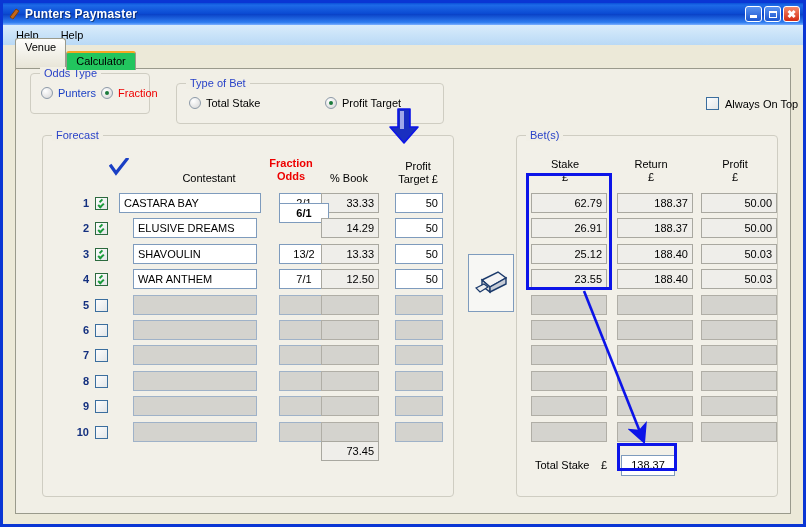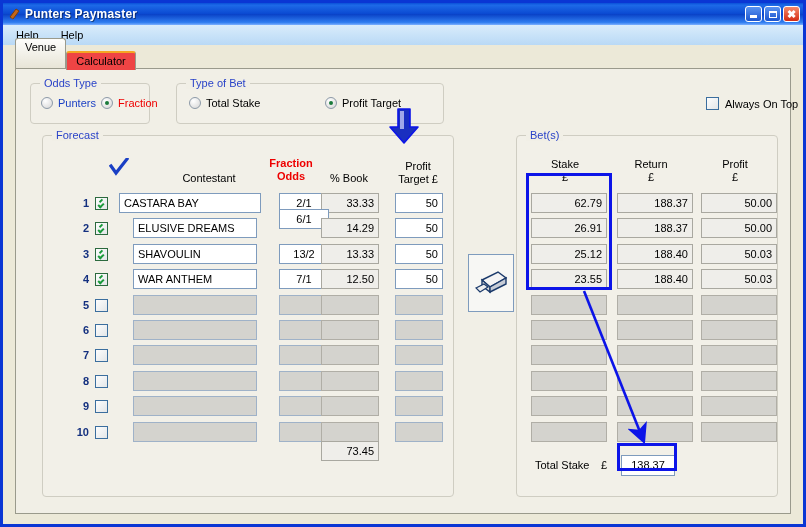--- a/index.html
+++ b/index.html
@@ -56,21 +56,21 @@
   }
   .tab{
     font-size:11px;color:#000;height:31px;line-height:17px;
     padding:0 9px;box-sizing:border-box;
     border:1px solid #9a9a8c;border-bottom:none;
     background:linear-gradient(to bottom,#fdfdfb,#e7e4d6);
     border-radius:3px 3px 0 0;
   }
   .tab.active{
     height:19px;line-height:17px;
-    background:#ef4444;
+    background:#22c55e;
     border-top:2px solid #f5a623;
     margin-bottom:-1px;z-index:3;position:relative;
   }
   .tabpage{
     position:absolute;left:12px;top:65px;width:776px;height:446px;
     background:#f1efe6;border:1px solid #9a9a8c;box-sizing:border-box;
   }
 
   
   .group{
@@ -178,21 +178,21 @@
     <div class="menu-item">Help</div>
   </div>
 
   <div class="tabstrip">
     <div class="tab">Venue</div>
     <div class="tab active">Calculator</div>
   </div>
 
   <div class="tabpage">
 
-    <div class="group" style="left:14px;top:14px;width:120px;height:41px;text-align:right;">
+    <div class="group" style="left:14px;top:4px;width:120px;height:41px;text-align:right;">
       <div class="glabel">Odds Type</div>
       <div class="radio" style="left:10px;top:13px;">
         <span class="rdot"></span>
         <span class="rlabel">Punters</span>
       </div>
       <div class="radio" style="left:70px;top:13px;">
         <span class="rdot on"></span>
         <span class="rlabel red">Fraction</span>
       </div>
     </div>
@@ -237,21 +237,21 @@
           </div>
           <div class="fld " style="left: 76px; top: 57px; width: 142px;">CASTARA BAY</div>
           <div class="fld ctr" style="left: 236px; top: 57px; width: 50px;">2/1</div>
           <div class="fld ro rt" style="left: 278px; top: 57px; width: 58px;">33.33</div>
           <div class="fld rt" style="left: 352px; top: 57px; width: 48px;">50</div>
           <div class="rownum" style="left: 32px; top: 86.4px;">2</div>
           <div class="chkwrap" style="left: 52px; top: 86.4px;">
             <span class="chk green"></span>
           </div>
           <div class="fld " style="left: 90px; top: 82.4px; width: 124px;">ELUSIVE DREAMS</div>
-          <div class="fld ctr" style="left: 236px; top: 73px; width: 50px;">6/1</div>
+          <div class="fld ctr" style="left: 236px; top: 67px; width: 50px; font-weight: bold;">6/1</div>
           <div class="fld ro rt" style="left: 278px; top: 82.4px; width: 58px;">14.29</div>
           <div class="fld rt" style="left: 352px; top: 82.4px; width: 48px;">50</div>
           <div class="rownum" style="left: 32px; top: 111.8px;">3</div>
           <div class="chkwrap" style="left: 52px; top: 111.8px;">
             <span class="chk green"></span>
           </div>
           <div class="fld " style="left: 90px; top: 107.8px; width: 124px;">SHAVOULIN</div>
           <div class="fld ctr" style="left: 236px; top: 107.8px; width: 50px;">13/2</div>
           <div class="fld ro rt" style="left: 278px; top: 107.8px; width: 58px;">13.33</div>
           <div class="fld rt" style="left: 352px; top: 107.8px; width: 48px;">50</div>

